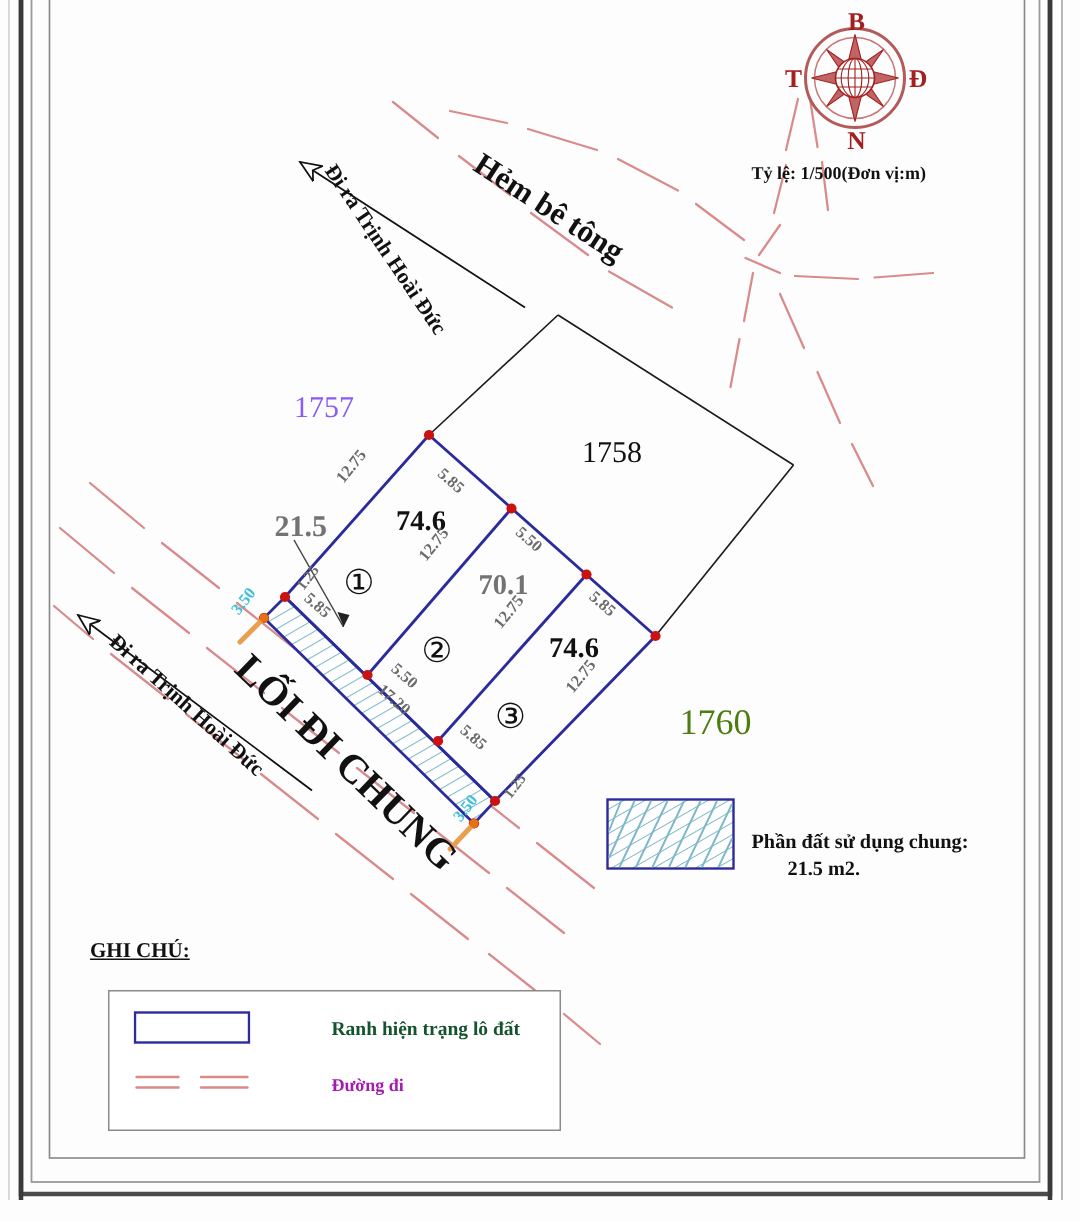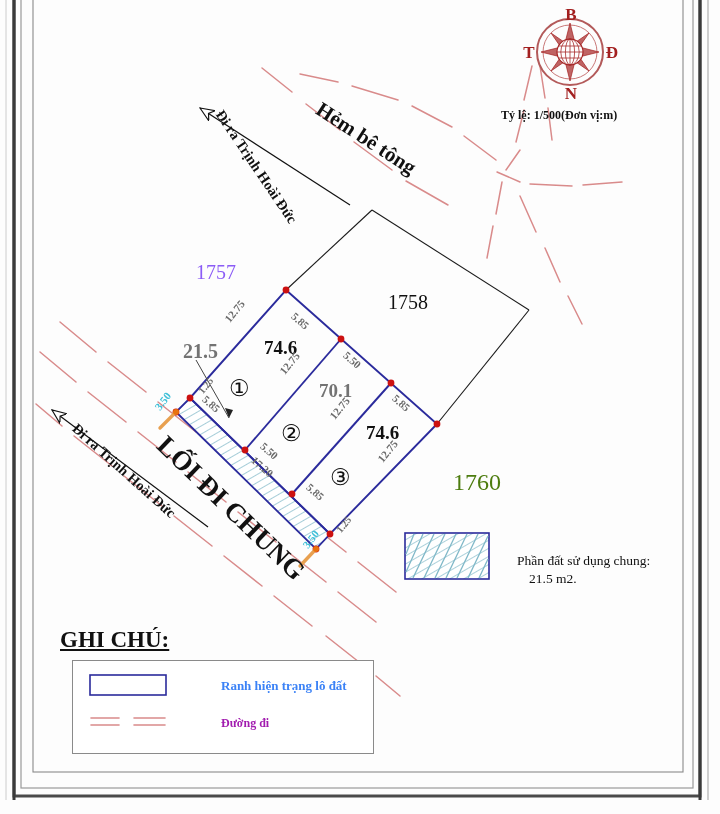--- a/index.html
+++ b/index.html
@@ -261,34 +261,34 @@
         <line x1="20" y1="46" x2="41" y2="2"></line>
     <line x1="31" y1="46" x2="52" y2="2"></line>
         <line x1="42" y1="46" x2="63" y2="2"></line>
     <line x1="53" y1="46" x2="74" y2="2"></line>
         <line x1="64" y1="46" x2="84" y2="4"></line>
     <line x1="75" y1="46" x2="84" y2="27"></line>
         <line x1="2" y1="40" x2="19" y2="2"></line>
     <line x1="2" y1="22" x2="10" y2="2"></line>
   </g>
 </svg>
-<div style="position:absolute;left:517px;top:552px;font-size:13.5px;font-weight:normal;color:#111;line-height:1.35;">
+<div style="position:absolute;left:501px;top:552px;font-size:13.5px;font-weight:bold;color:#111;line-height:1.35;">
   <div>Phần đất sử dụng chung:</div>
-  <div style="margin-left:12px;">21.5 m2.</div>
+  <div style="margin-left:24px;">21.5 m2.</div>
 </div>
 
-<div class="lbl" style="position:absolute;left:60px;top:627px;font-size:23px;font-weight:bold;color:#111;
+<div class="lbl" style="position:absolute;left:60px;top:627px;font-size:14px;font-weight:bold;color:#111;
             text-decoration:underline;">GHI CHÚ:</div>
 
 <div style="position:absolute;left:72px;top:660px;width:300px;height:92px;border:1px solid #8a8a8a;background:#ffffff;"></div>
 
 <svg style="position:absolute;left:89px;top:674px;" width="78" height="22">
   <rect x="1" y="1" width="76" height="20" fill="none" stroke="#2b2b9c" stroke-width="1.6"></rect>
 </svg>
-<div class="lbl" style="position:absolute;left:221px;top:678px;font-size:13px;font-weight:bold;color:#3b82f6;white-space:nowrap;">Ranh hiện trạng lô đất</div>
+<div class="lbl" style="position:absolute;left:221px;top:678px;font-size:13px;font-weight:bold;color:#14532d;white-space:nowrap;">Ranh hiện trạng lô đất</div>
 
 <svg style="position:absolute;left:89px;top:714px;" width="78" height="16">
   <g stroke="#d98b8b" stroke-width="1.6" stroke-linecap="round">
     <line x1="2" y1="4" x2="30" y2="4"></line>
     <line x1="2" y1="11" x2="30" y2="11"></line>
     <line x1="45" y1="4" x2="76" y2="4"></line>
     <line x1="45" y1="11" x2="76" y2="11"></line>
   </g>
 </svg>
 <div class="lbl" style="position:absolute;left:221px;top:716px;font-size:12px;font-weight:bold;color:#a21caf;white-space:nowrap;">Đường đi</div>

